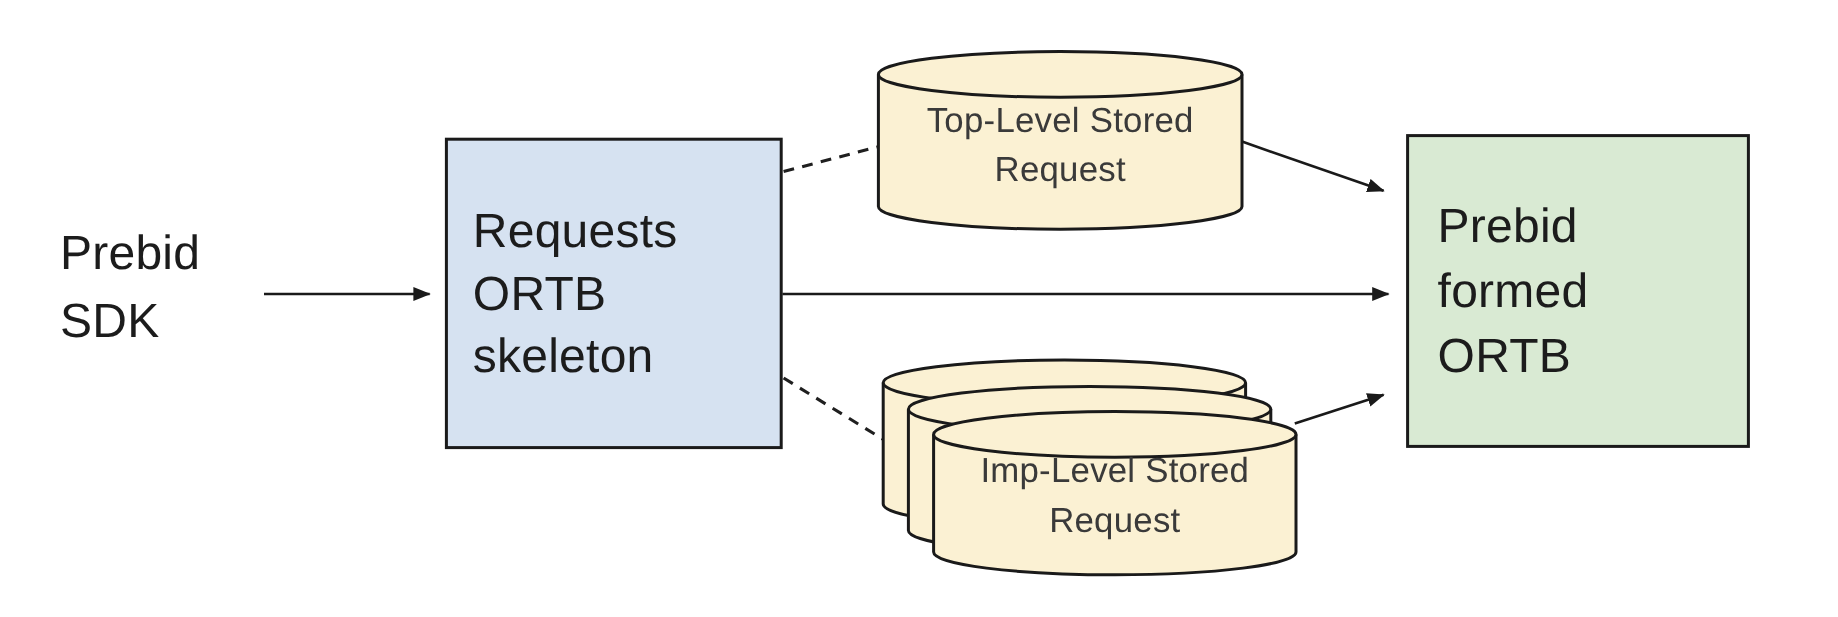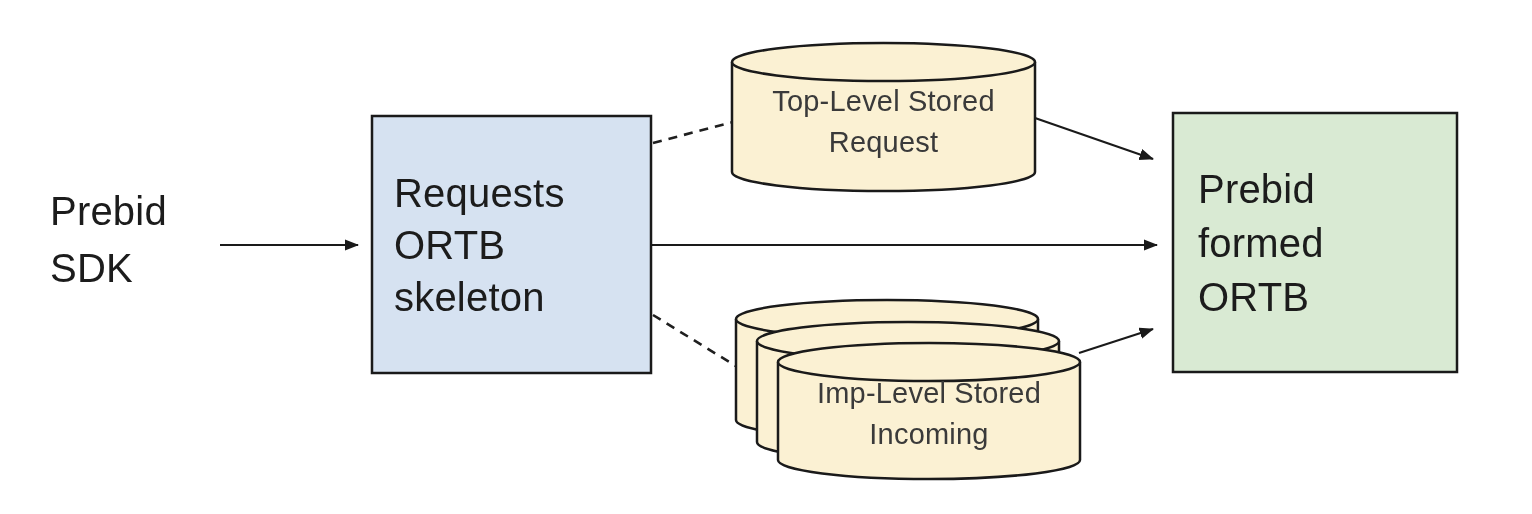--- a/index.html
+++ b/index.html
@@ -127,19 +127,19 @@
 SDK</div>
 
   <div class="label incoming node-text">Requests
 ORTB
 skeleton</div>
 
   <div class="label cyl cyl-top">Top-Level Stored
 Request</div>
 
   <div class="label cyl cyl-imp">Imp-Level Stored
-Incoming</div>
+Request</div>
 
   <div class="label fully node-text">Prebid
 formed
 ORTB</div>
 
 </div>
 
 </body></html>

